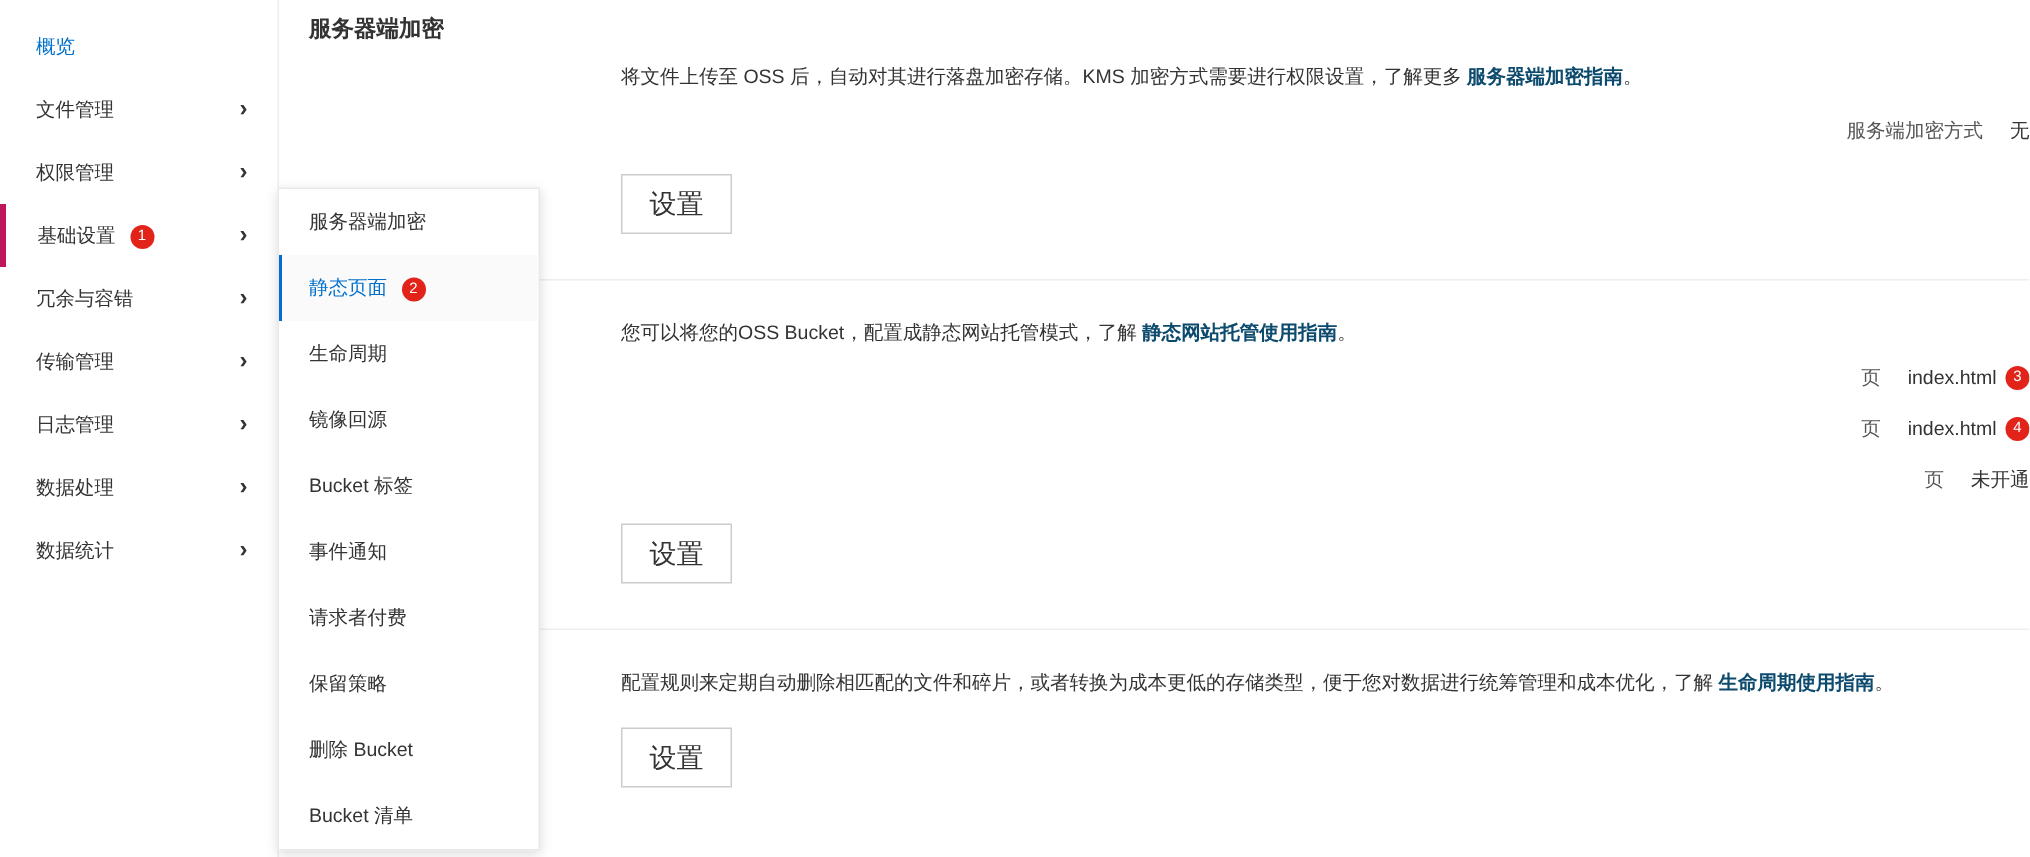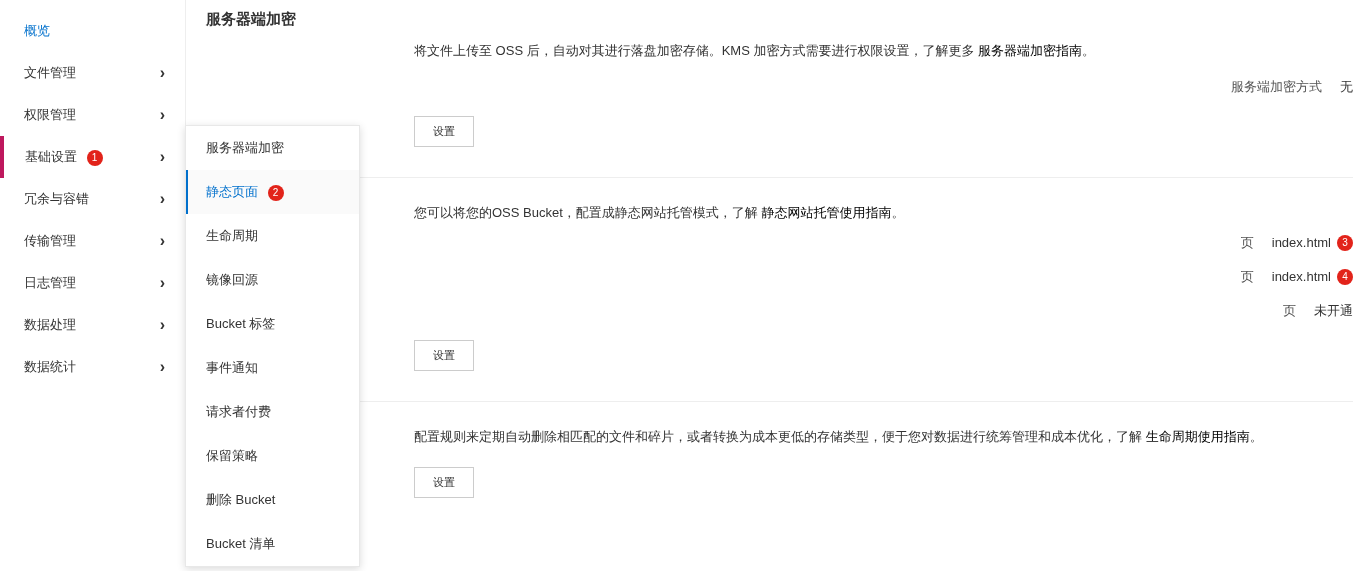--- a/index.html
+++ b/index.html
@@ -80,21 +80,21 @@
       font-weight: bold;
       padding: 5px 0 12px 0;
     }
     .desc-row {
       font-size: 13px;
       color: #333;
       padding-left: 208px;
       padding-bottom: 8px;
       line-height: 1.6;
     }
-    .desc-row a, .link { color: #000000; text-decoration: none; cursor: pointer; }
+    .desc-row a, .link { color: #0c4a6e; text-decoration: none; cursor: pointer; font-weight: bold; }
     .kv-row {
       display: flex;
       align-items: center;
       padding: 8px 0;
       font-size: 13px;
       justify-content: flex-end;
     }
     .kv-label {
       width: 190px;
       text-align: right;
@@ -103,21 +103,21 @@
     }
     .kv-value { color: #333; display: flex; align-items: center; }
     .btn {
       display: inline-block;
       border: 1px solid #ccc;
       background: #fff;
       padding: 7px 18px;
       margin-top: 12px;
       margin-left: 208px;
       cursor: pointer;
-      font-size: 11px;
+      font-size: 18px;
     }
     .divider { border-top: 1px solid #eee; margin: 20px 0 25px 0; }
   </style>
 </head>
 <body>
 
 <div class="layout">
   <div class="sidebar">
     <div class="sidebar-item active no-chev">
       <span class="sidebar-label">概览</span>

